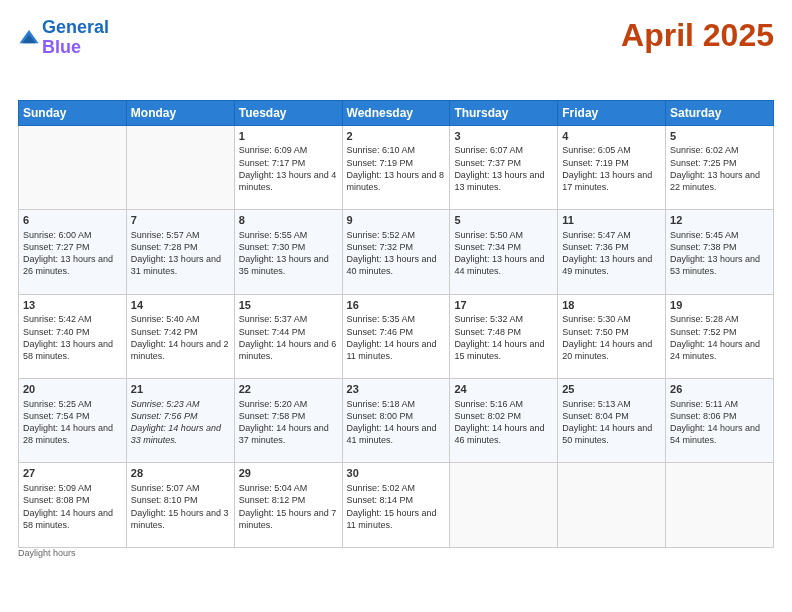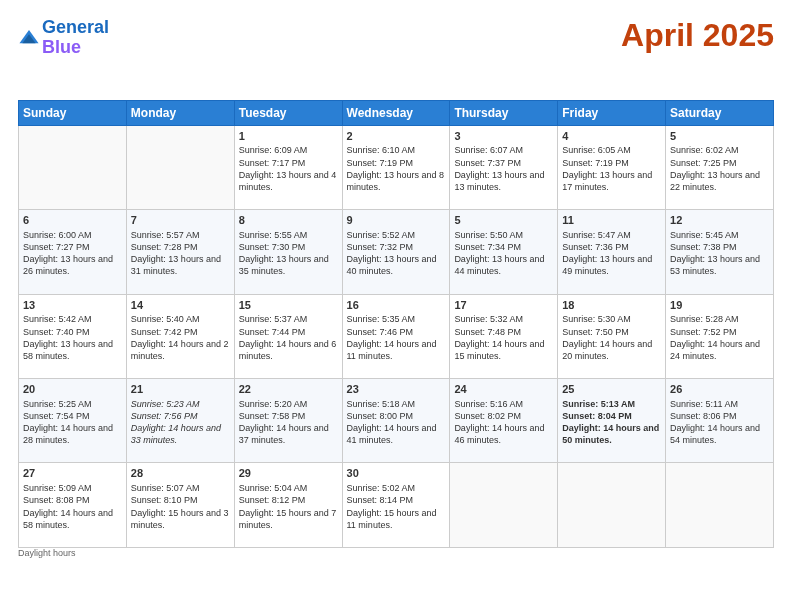--- a/index.html
+++ b/index.html
@@ -289,21 +289,21 @@
 Daylight: 14 hours and 41 minutes.</div>
           </td>
           <td>
             <span class="day-num">24</span>
             <div class="day-info" style="white-space: pre-line;">Sunrise: 5:16 AM
 Sunset: 8:02 PM
 Daylight: 14 hours and 46 minutes.</div>
           </td>
           <td>
             <span class="day-num">25</span>
-            <div class="day-info" style="white-space: pre-line; font-weight: bold;">Sunrise: 5:13 AM
+            <div class="day-info" style="white-space: pre-line;">Sunrise: 5:13 AM
 Sunset: 8:04 PM
 Daylight: 14 hours and 50 minutes.</div>
           </td>
           <td>
             <span class="day-num">26</span>
             <div class="day-info" style="white-space: pre-line;">Sunrise: 5:11 AM
 Sunset: 8:06 PM
 Daylight: 14 hours and 54 minutes.</div>
           </td>
         </tr>

